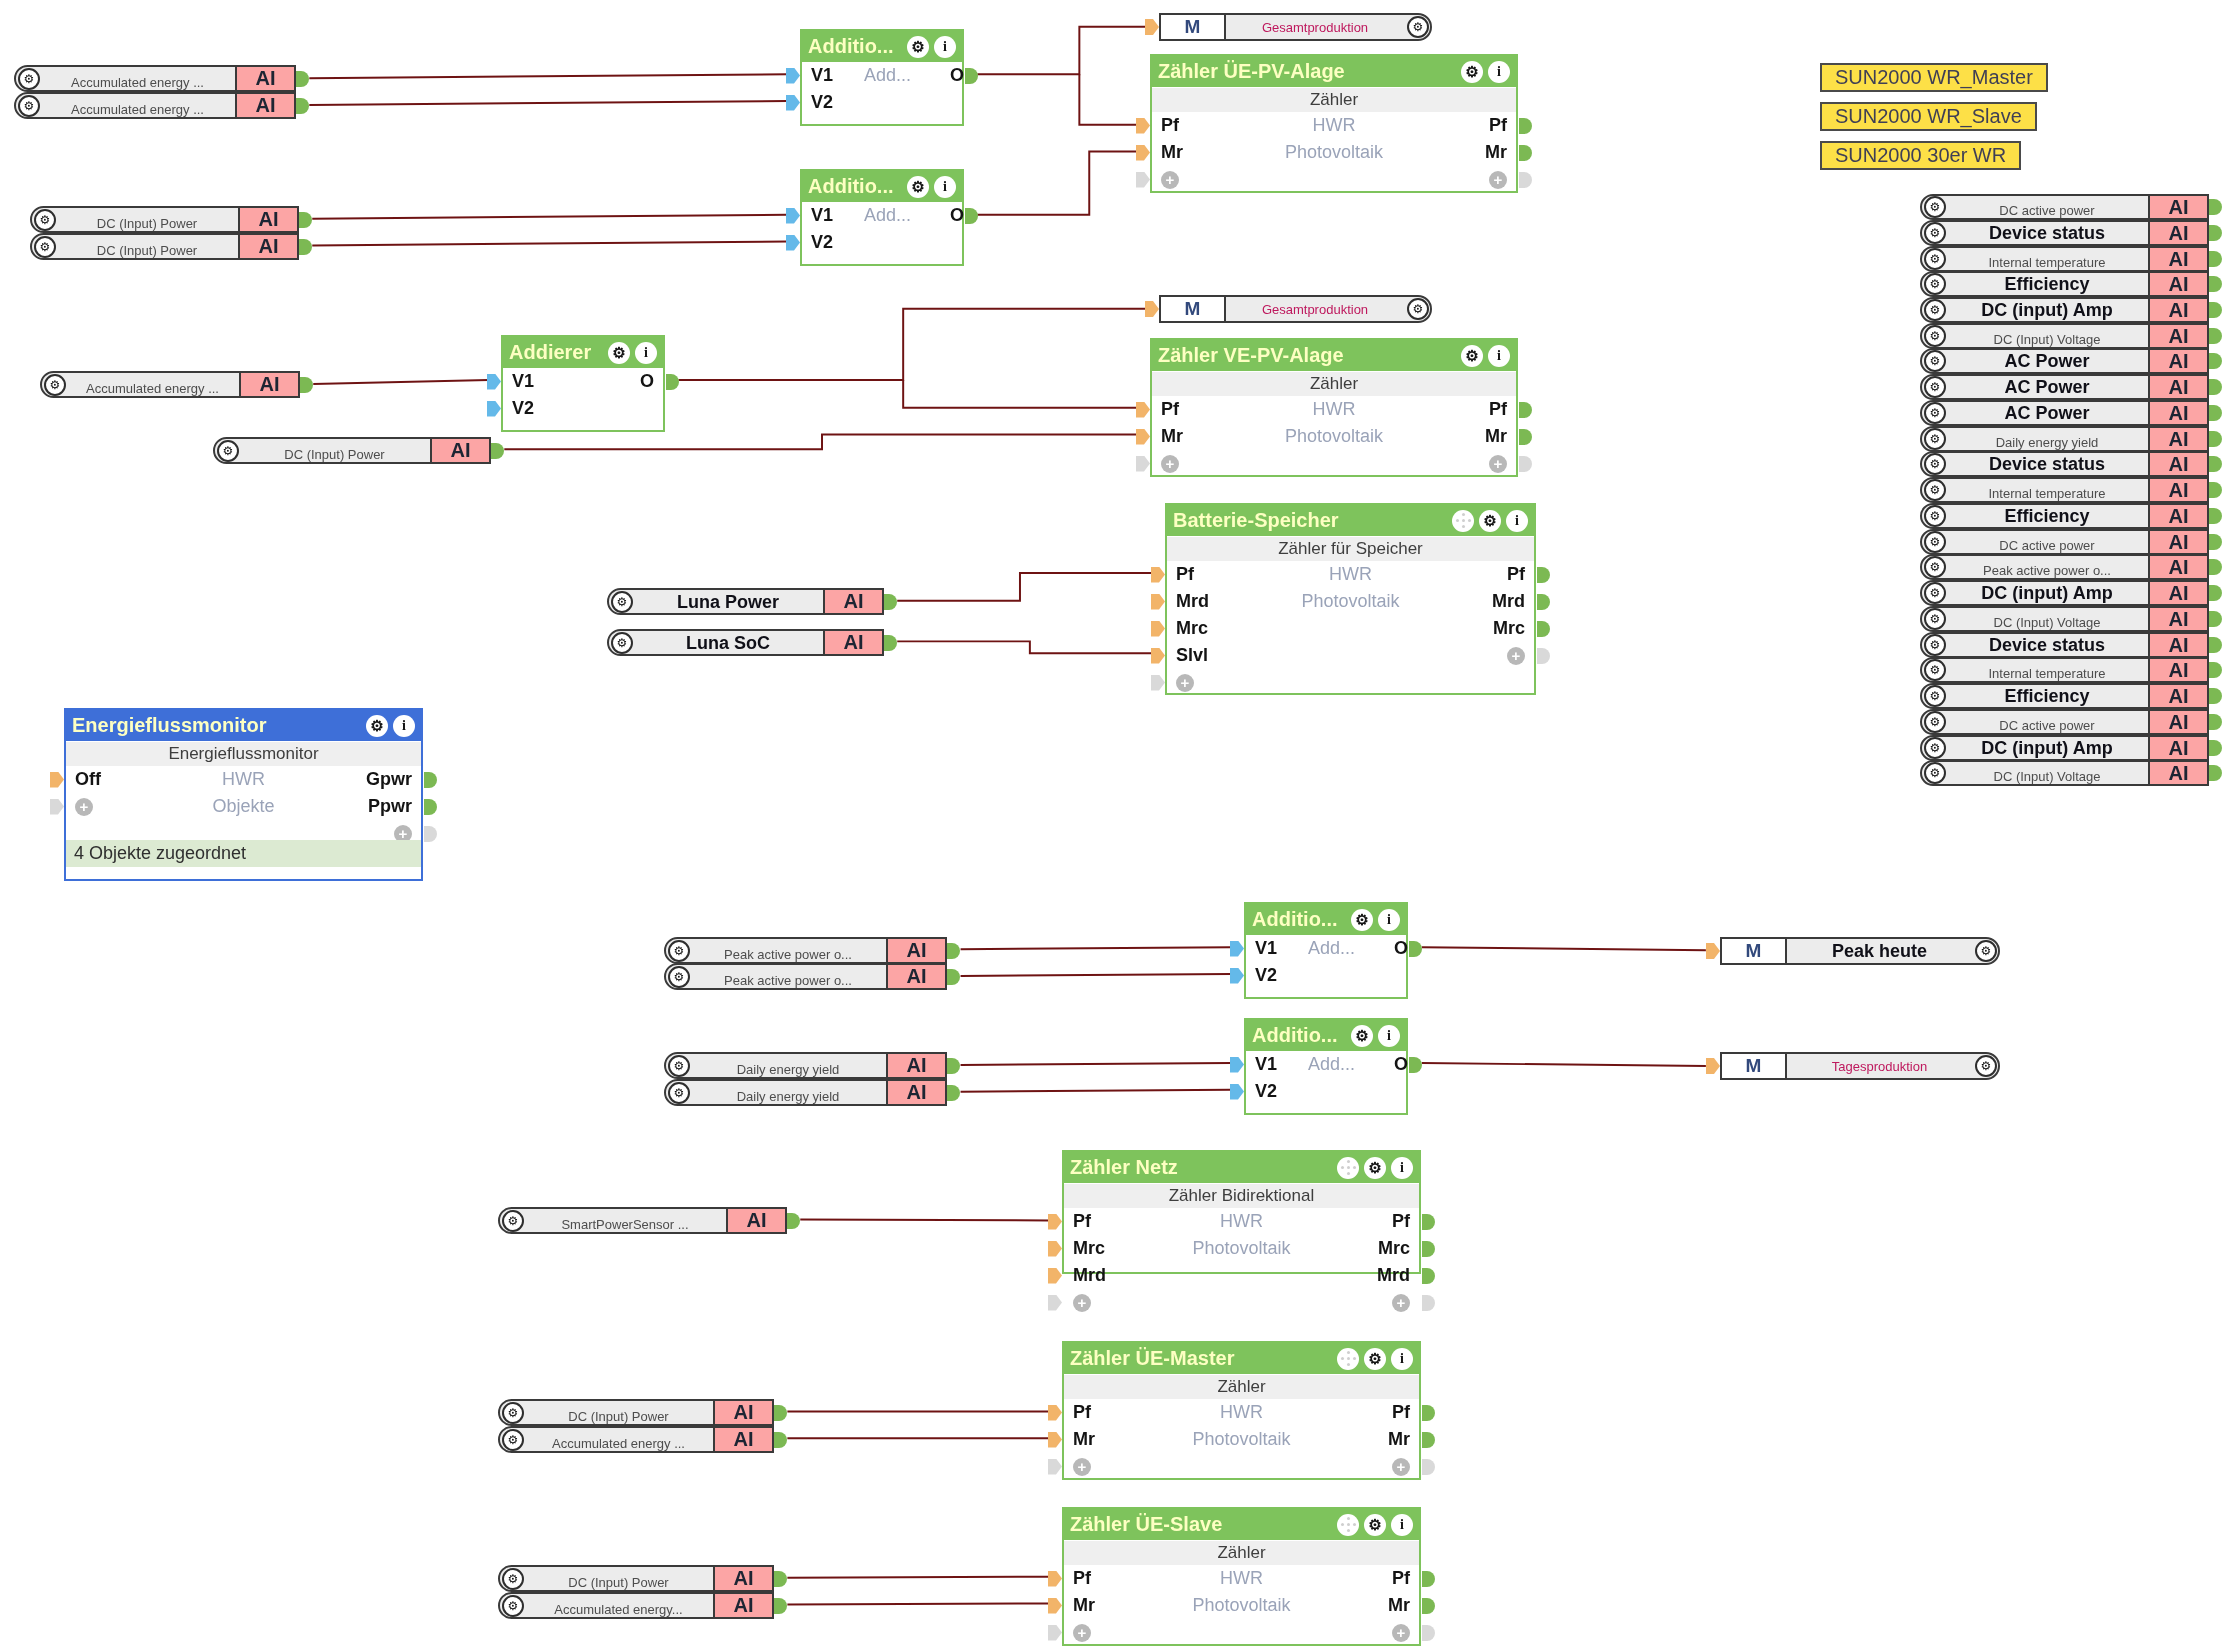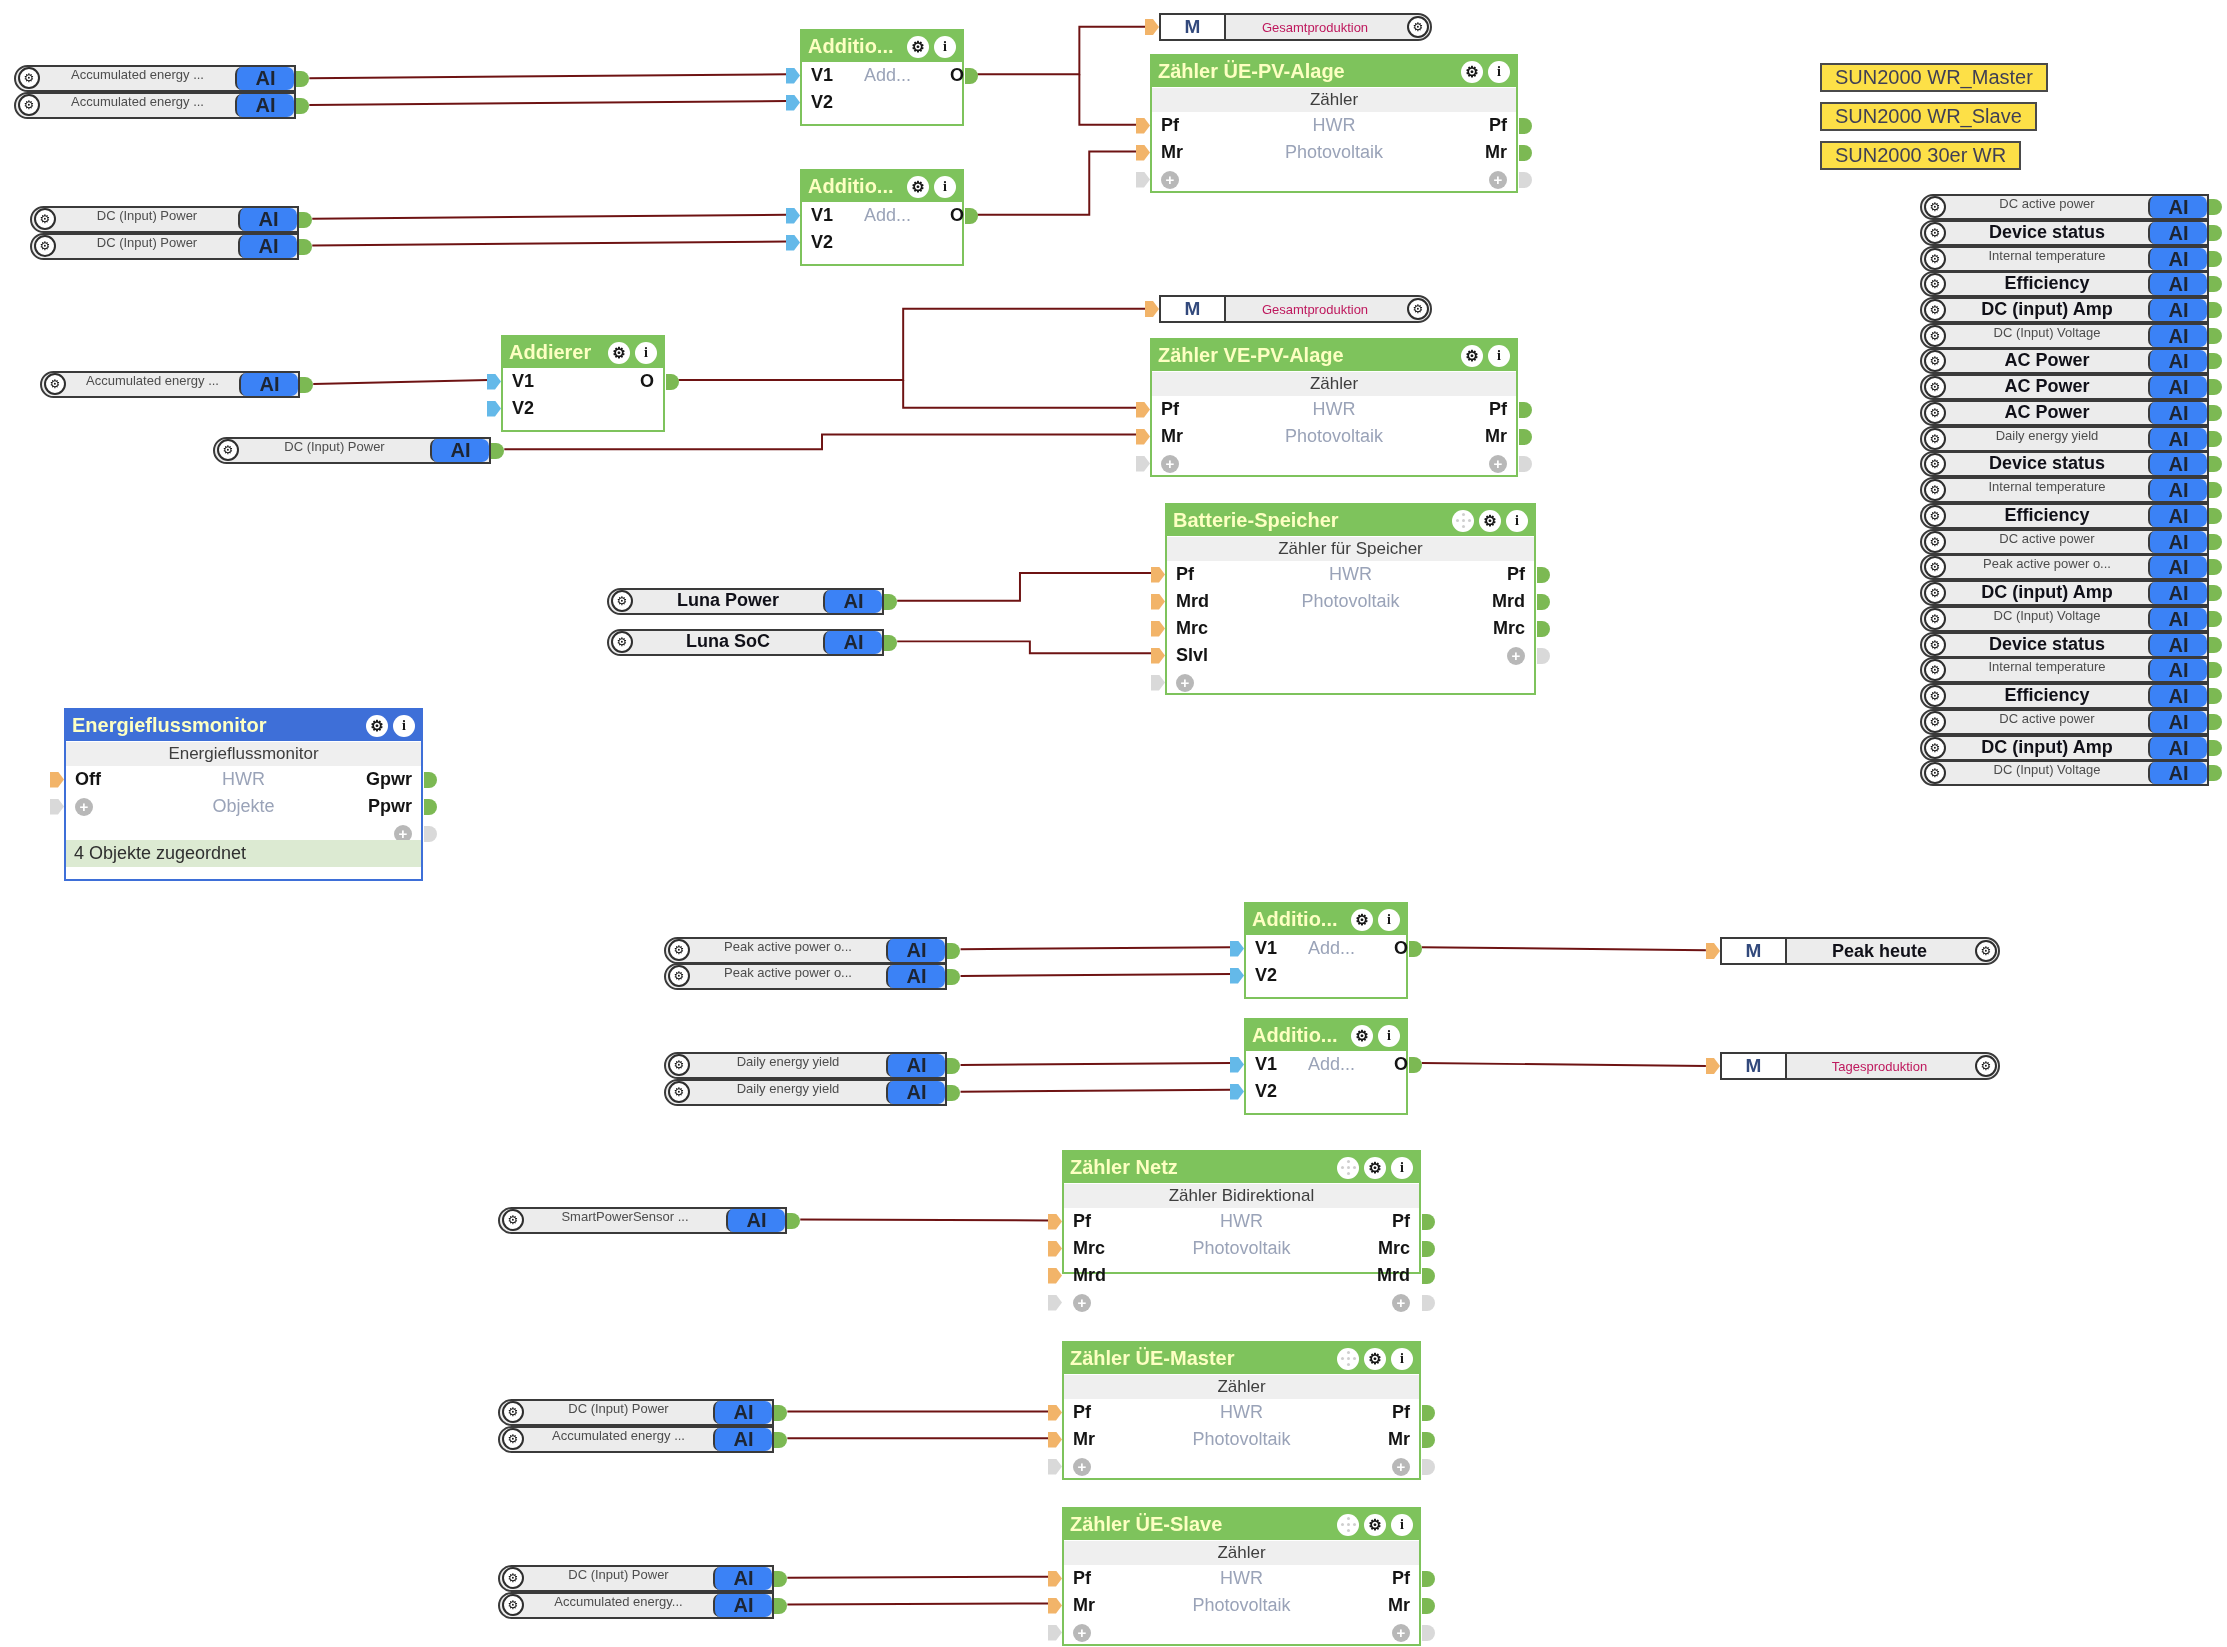--- a/index.html
+++ b/index.html
@@ -2,30 +2,30 @@
 <html><head>
 <meta charset="utf-8">
 <style>
   html,body{margin:0;padding:0;background:#fff;}
   .canvas{position:relative;width:2228px;height:1647px;background:#ffffff;overflow:hidden;
           font-family:"Liberation Sans",sans-serif;}
   .wires{position:absolute;left:0;top:0;z-index:1;}
 
   
   .ai-row{position:absolute;z-index:2;height:27px;background:#ececec;border:2px solid #3a3a3a;
-          border-radius:15px 0 0 15px;display:flex;align-items:flex-start;box-sizing:border-box;}
+          border-radius:15px 0 0 15px;display:flex;align-items:flex-end;box-sizing:border-box;}
   .ai-row.slim{height:26px;}
   .gear-ring{width:18px;height:18px;border-radius:50%;border:2px solid #2e2e2e;background:#fff;
              display:flex;align-items:center;justify-content:center;flex:0 0 auto;margin-left:2px;
              font-size:12px;line-height:1;color:#111;}
   .gear-ring::before{content:"\2699";}
   .ai-label{flex:1;text-align:center;font-size:13px;color:#4d4d4d;white-space:nowrap;overflow:hidden;padding:0 4px;}
   .ai-label.em{font-size:18px;font-weight:bold;color:#101018;}
-  .ai-cell{width:57px;align-self:stretch;background:#3b82f6;border-left:2px solid #3a3a3a;display:flex;
-           align-items:center;justify-content:center;font-weight:bold;font-size:20px;color:#1d2533;flex:0 0 auto;border-radius:7px;}
+  .ai-cell{width:57px;align-self:stretch;background:#fca5a5;border-left:2px solid #3a3a3a;display:flex;
+           align-items:center;justify-content:center;font-weight:bold;font-size:20px;color:#1d2533;flex:0 0 auto;}
   .cap{position:absolute;width:13px;height:16px;border-radius:0 9px 9px 0;top:50%;transform:translateY(-50%);}
   .cap.green{background:#7cb953;}
   .cap.gray{background:#d9d9d9;}
   .ai-row>.cap,.m-row>.cap{right:-15px;}
   .tab{position:absolute;width:14px;height:16px;top:50%;transform:translateY(-50%);
        clip-path:polygon(0 0,8px 0,14px 8px,8px 16px,0 16px);}
   .tab.orange{background:#f2b469;}
   .tab.blue{background:#64b9e9;}
   .tab.gray{background:#d9d9d9;}
   .ai-row>.tab,.m-row>.tab{left:-16px;}

